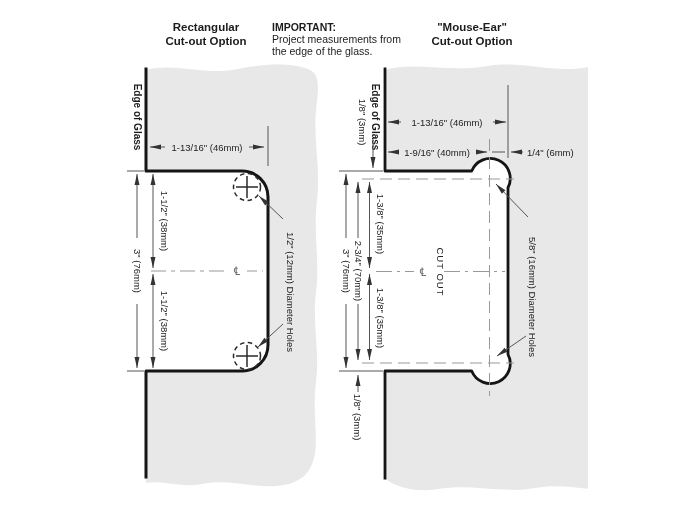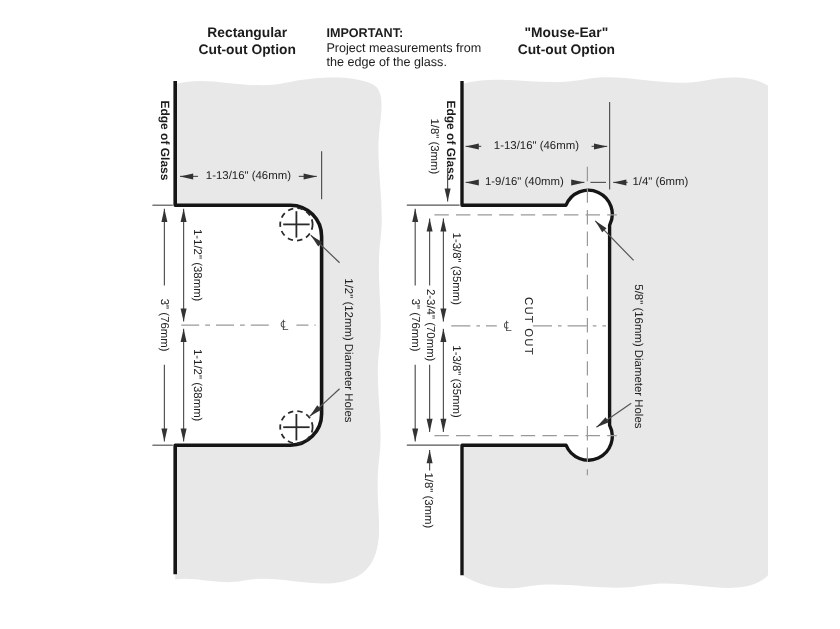--- a/index.html
+++ b/index.html
@@ -1,16 +1,16 @@
 <!DOCTYPE html>
 <html><head>
 <meta charset="utf-8">
 <style>
   html,body{margin:0;padding:0;background:#ffffff;}
-  .stage{position:relative;width:640px;height:524px;background:#ffffff;overflow:hidden;
+  .stage{position:relative;width:588px;height:524px;background:#ffffff;overflow:hidden;
          font-family:"Liberation Sans",sans-serif;}
   svg{display:block;}
   text{font-family:"Liberation Sans",sans-serif;fill:#1c1c1c;}
   .title{font-size:11.5px;font-weight:bold;}
   .note-b{font-size:10.5px;font-weight:bold;}
   .note{font-size:10.5px;}
   .edge-lbl{font-size:10px;font-weight:bold;}
   .dim{font-size:9.5px;fill:#222;}
   .cl-sym{font-size:12px;fill:#444;}
   .cutout-lbl{font-size:9.5px;letter-spacing:1px;fill:#222;}

